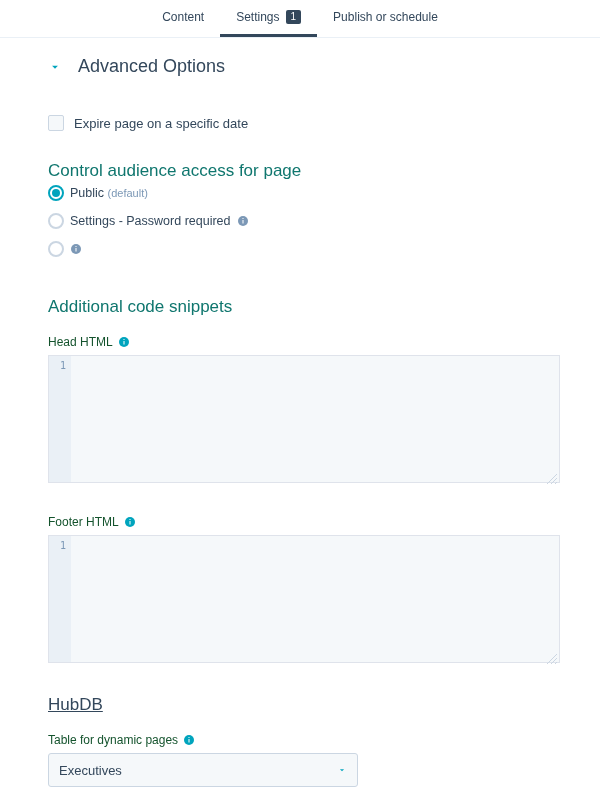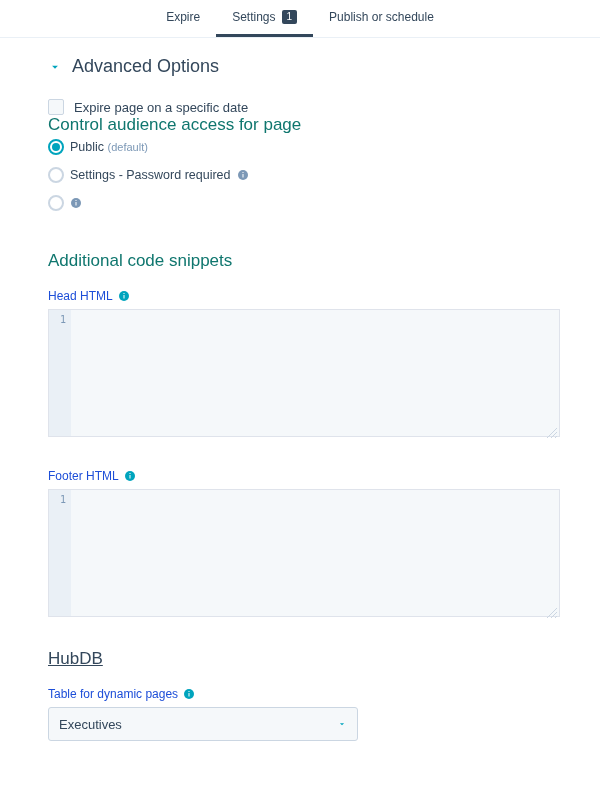--- a/index.html
+++ b/index.html
@@ -2,54 +2,54 @@
 <html><head>
 <meta charset="utf-8">
 <style>
 * { box-sizing: border-box; margin: 0; padding: 0; }
 body { font-family: -apple-system, BlinkMacSystemFont, "Segoe UI", Helvetica, Arial, sans-serif; background: #fff; color: #33475b; width: 600px; }
 .tabs { display: flex; justify-content: center; border-bottom: 1px solid #eaf0f6; padding: 0 8px; }
 .tab { padding: 10px 16px 10px; font-size: 12px; color: #33475b; cursor: pointer; display: flex; align-items: center; gap: 6px; border-bottom: 3px solid transparent; }
 .tab.active { border-bottom-color: #33475b; font-weight: 500; }
 .badge { background: #33475b; color: #fff; font-size: 10px; padding: 1px 5px; border-radius: 2px; line-height: 1.2; }
 .content { padding: 18px 40px 40px 48px; }
-.adv-header { display: flex; align-items: center; gap: 10px; margin-bottom: 22px; cursor: pointer; }
+.adv-header { display: flex; align-items: center; gap: 16px; margin-bottom: 38px; cursor: pointer; }
 .adv-header h2 { font-size: 18px; font-weight: 400; color: #33475b; }
 .chevron { width: 14px; height: 14px; }
 .chevron svg { width: 14px; height: 14px; fill: #00a4bd; }
-.checkbox-row { display: flex; align-items: center; gap: 10px; }
+.checkbox-row { display: flex; align-items: center; gap: 10px; margin-bottom: 30px; }
 .checkbox { width: 16px; height: 16px; border: 1px solid #cbd6e2; border-radius: 2px; background: #f5f8fa; cursor: pointer; }
 .checkbox-label { font-size: 13px; color: #33475b; }
 .section-title { font-size: 17px; font-weight: 400; color: #0f766e; margin-bottom: 4px; }
 .section-desc { font-size: 11px; color: #7c98b6; margin-bottom: 14px; }
 .radio-group { margin-bottom: 40px; }
 .radio-row { display: flex; align-items: center; gap: 6px; margin-bottom: 12px; }
 .radio { width: 16px; height: 16px; border: 2px solid #cbd6e2; border-radius: 50%; background: #fff; cursor: pointer; position: relative; flex-shrink: 0; }
 .radio.selected { border-color: #00a4bd; }
 .radio.selected::after { content: ""; position: absolute; top: 2px; left: 2px; width: 8px; height: 8px; border-radius: 50%; background: #00a4bd; }
 .radio-label { font-size: 12.5px; color: #33475b; }
 .radio-label .default { color: #7c98b6; font-size: 11px; }
 .info-icon { width: 12px; height: 12px; display: inline-flex; vertical-align: middle; }
 .info-icon svg { width: 12px; height: 12px; fill: #7c98b6; }
-.field-label { font-size: 12px; color: #1d4ed8; margin-bottom: 6px; display: flex; align-items: center; gap: 5px; }
+.field-label { font-size: 12px; color: #14532d; margin-bottom: 6px; display: flex; align-items: center; gap: 5px; }
 .code-editor { display: flex; border: 1px solid #dfe3eb; background: #f5f8fa; height: 128px; margin-bottom: 32px; position: relative; }
 .gutter { width: 22px; background: #eaf0f6; text-align: right; padding: 4px 5px 0 0; font-size: 10px; color: #7c98b6; font-family: monospace; }
 .code-area { flex: 1; background: #f5f8fa; resize: none; border: none; outline: none; padding: 4px 6px; font-family: monospace; font-size: 11px; color: #33475b; }
 .resize-grip { position: absolute; right: 2px; bottom: 2px; width: 10px; height: 10px; }
 .resize-grip svg { width: 10px; height: 10px; fill: #cbd6e2; }
 .hubdb-title { font-size: 17px; font-weight: 400; margin-top: 30px; margin-bottom: 18px; text-decoration: underline; }
 .select { width: 310px; height: 34px; border: 1px solid #cbd6e2; border-radius: 3px; background: #f5f8fa; display: flex; align-items: center; justify-content: space-between; padding: 0 10px; font-size: 13px; color: #33475b; cursor: pointer; }
 .select .caret svg { width: 10px; height: 10px; fill: #00a4bd; }
 </style>
 </head>
 <body>
 
 <div class="tabs">
   <div class="tab">
-      <span>Expire</span>
+      <span>Content</span>
     </div>
   <div class="tab active">
     <span>Settings</span>
     <span class="badge">1</span>
   </div>
   <div class="tab">
       <span>Publish or schedule</span>
     </div>
 </div>
 

